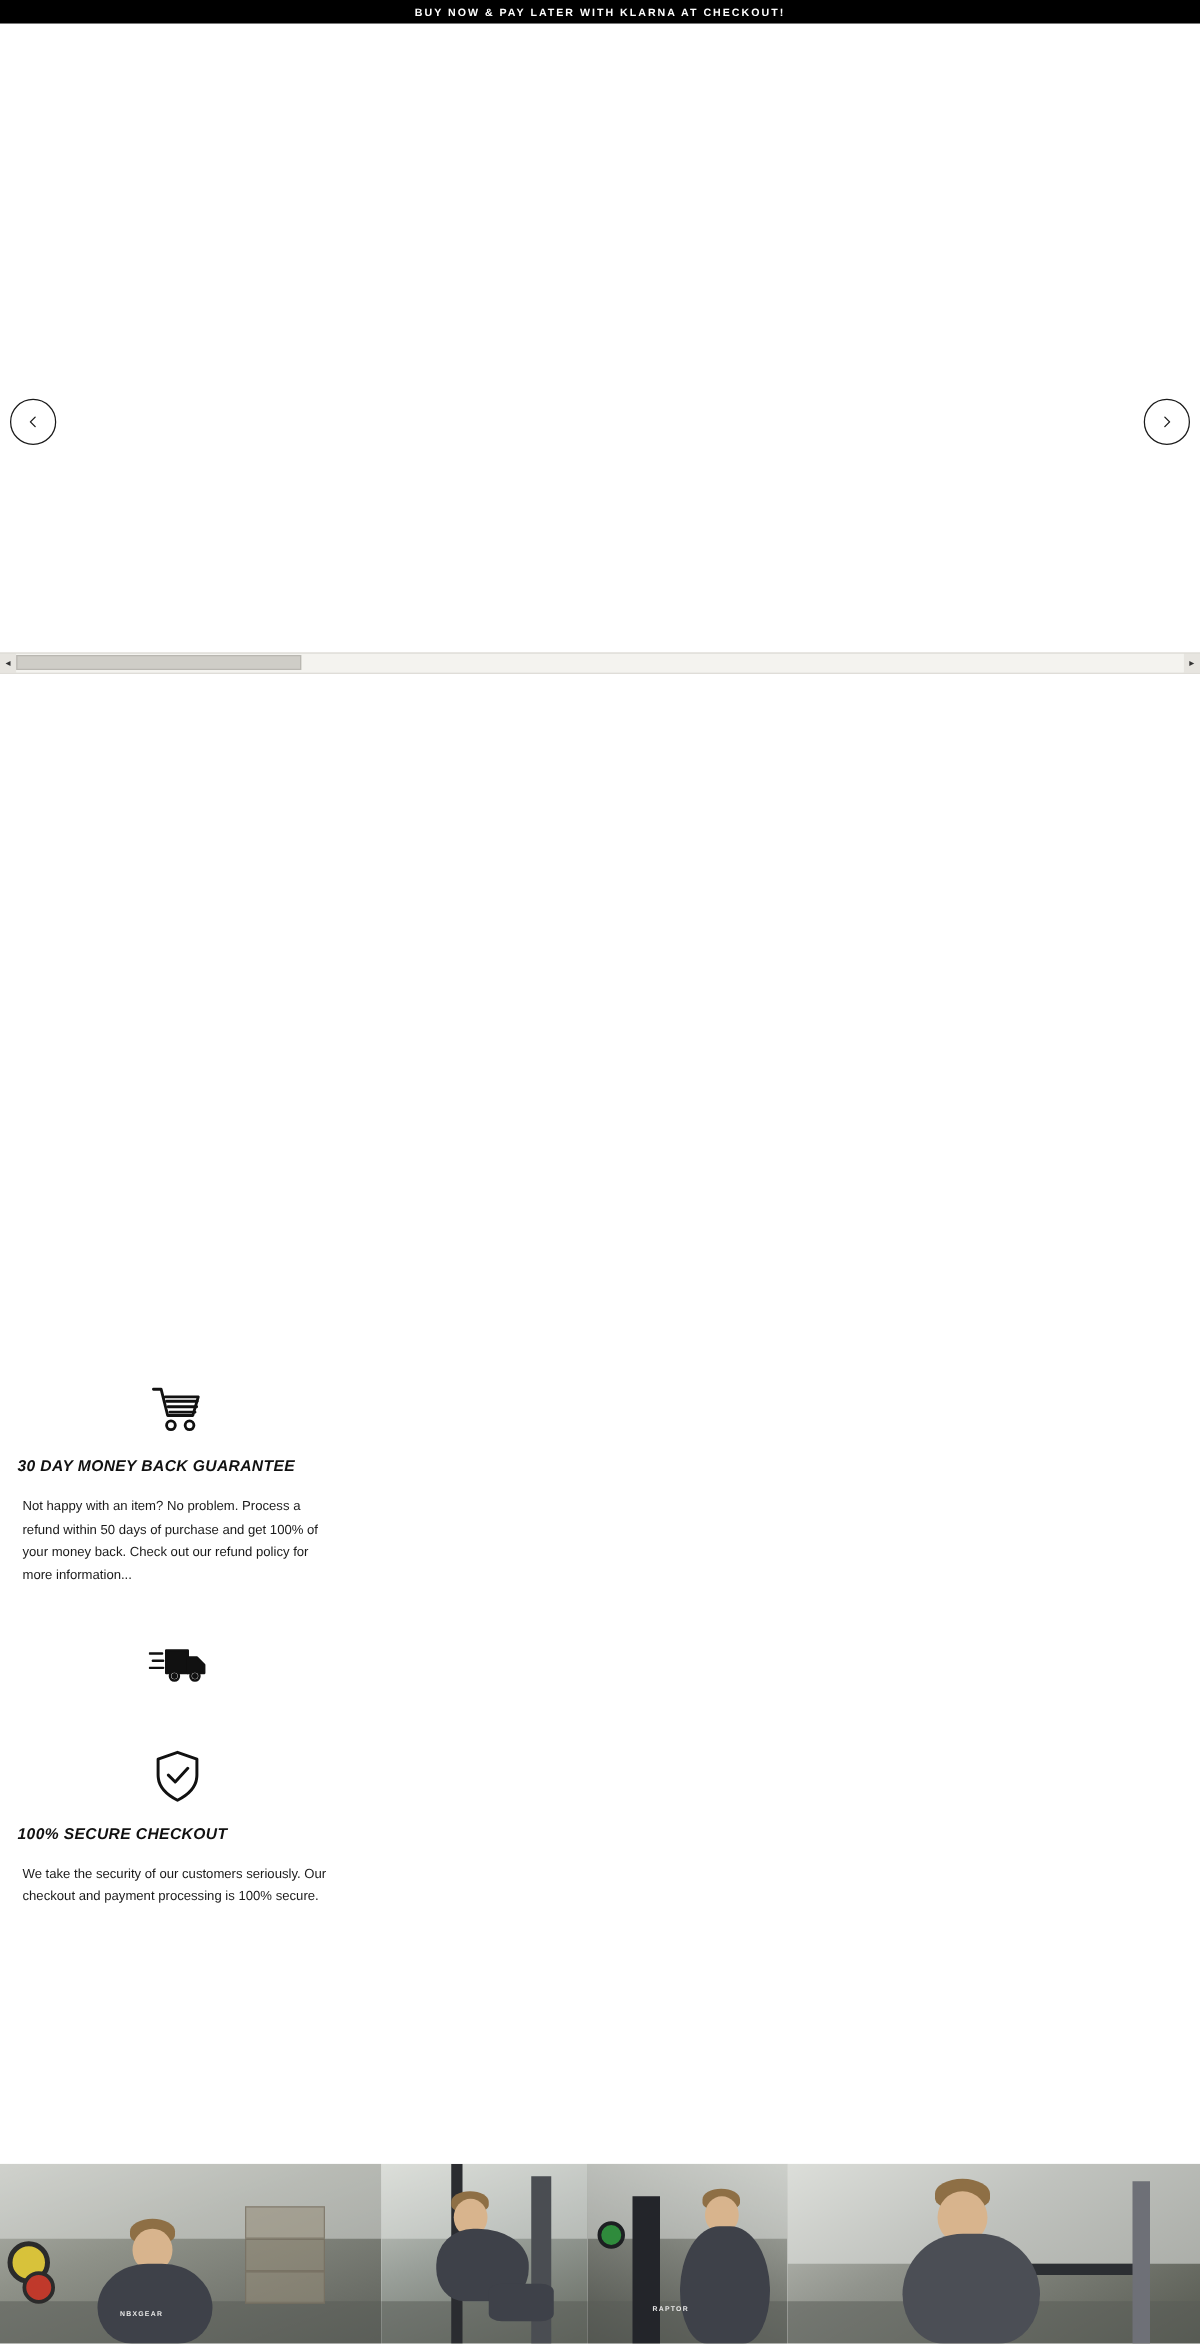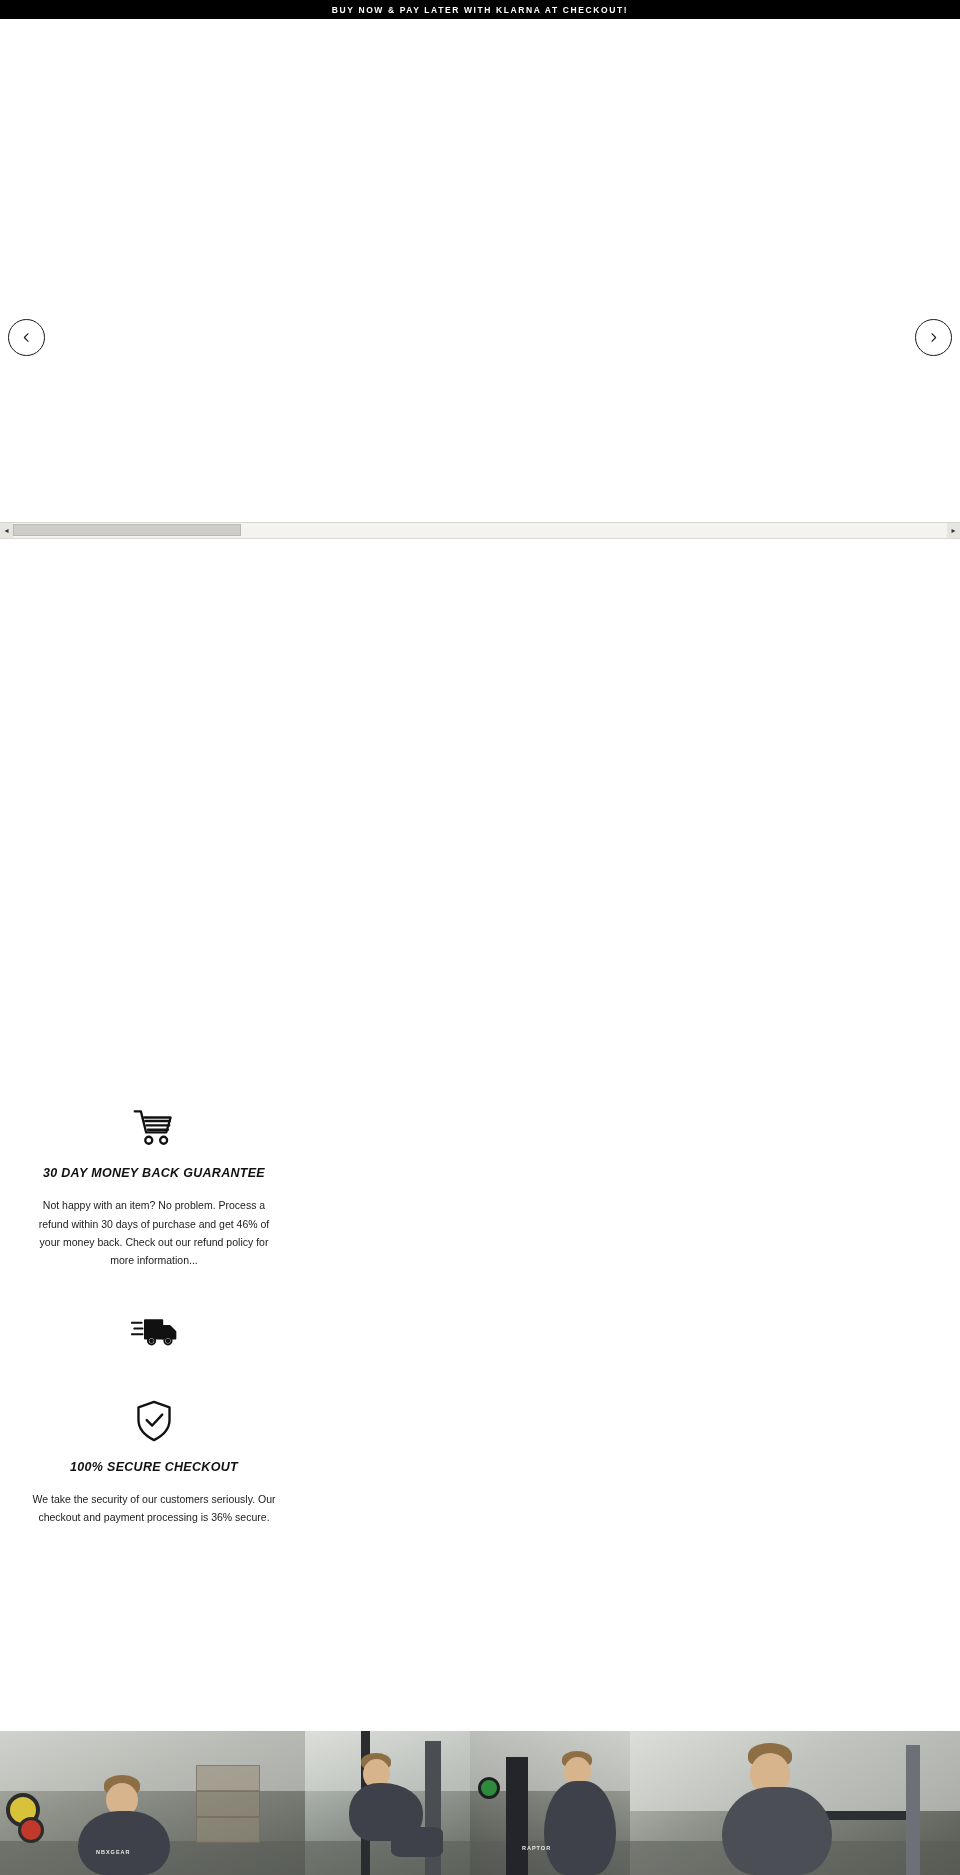--- a/index.html
+++ b/index.html
@@ -94,22 +94,21 @@
     border: 1px solid #b9b7b1;
   }
 
   
   .mid-gap { height: 538px; background: #ffffff; }
 
   
   .value-props { padding: 0 0 60px 0; background: #ffffff; }
   .vp-item {
     width: 276px;
-    margin-left: 16px;
-    text-align: center;
+    margin-left: 4px;
     padding-top: 32px;
   }
   .vp-icon {
     height: 46px;
     display: flex;
     align-items: flex-end;
     justify-content: center;
     margin-bottom: 16px;
   }
   .vp-icon svg { display: block; }
@@ -242,21 +241,21 @@
   <div class="vp-item">
     <div class="vp-icon">
       <svg width="42" height="40" viewBox="0 0 48 44" fill="none" stroke="#111" stroke-width="2.6" stroke-linecap="round" stroke-linejoin="round">
         <path d="M2 3 h7 l6 24 h23 l5 -17 H13"></path>
         <path d="M14 14 h28 M15.5 19 h26 M17 24 h23"></path>
         <circle cx="18" cy="36" r="4"></circle>
         <circle cx="35" cy="36" r="4"></circle>
       </svg>
     </div>
     <div class="vp-title">30 DAY MONEY BACK GUARANTEE</div>
-    <div class="vp-text">Not happy with an item? No problem. Process a refund within 30 days of purchase and get 46% of your money back. Check out our refund policy for more information...</div>
+    <div class="vp-text">Not happy with an item? No problem. Process a refund within 50 days of purchase and get 100% of your money back. Check out our refund policy for more information...</div>
   </div>
 
   <div class="vp-item">
     <div class="vp-icon">
       <svg width="46" height="34" viewBox="0 0 56 38" fill="none" stroke="#111" stroke-width="2.4" stroke-linecap="round" stroke-linejoin="round">
         <path d="M1 9 h12 M4 16 h10 M1 23 h13"></path>
         <path d="M17 6 h21 v22 H17 z" fill="#111" stroke="#111"></path>
         <path d="M38 13 h9 l7 7 v8 h-16 z" fill="#111" stroke="#111"></path>
         <circle cx="25" cy="31" r="4.4" fill="#fff"></circle>
         <circle cx="45" cy="31" r="4.4" fill="#fff"></circle>
@@ -267,21 +266,21 @@
   </div>
 
   <div class="vp-item">
     <div class="vp-icon">
       <svg width="38" height="42" viewBox="0 0 40 46" fill="none" stroke="#111" stroke-width="2.6" stroke-linecap="round" stroke-linejoin="round">
         <path d="M20 2 L37 8 v14 c0 12 -9 18 -17 22 C12 40 3 34 3 22 V8 z"></path>
         <polyline points="12 22 18 28 29 16"></polyline>
       </svg>
     </div>
     <div class="vp-title">100% SECURE CHECKOUT</div>
-    <div class="vp-text">We take the security of our customers seriously. Our checkout and payment processing is 36% secure.</div>
+    <div class="vp-text">We take the security of our customers seriously. Our checkout and payment processing is 100% secure.</div>
   </div>
 
 </div>
 
 <div class="photo-band">
 
   <div class="photo photo-a">
     <div class="ph-wall" style="left:0;"></div>
     <div class="ph-floor"></div>
     <div class="ph-box" style="left:196px; top:34px; width:64px; height:26px;"></div>

